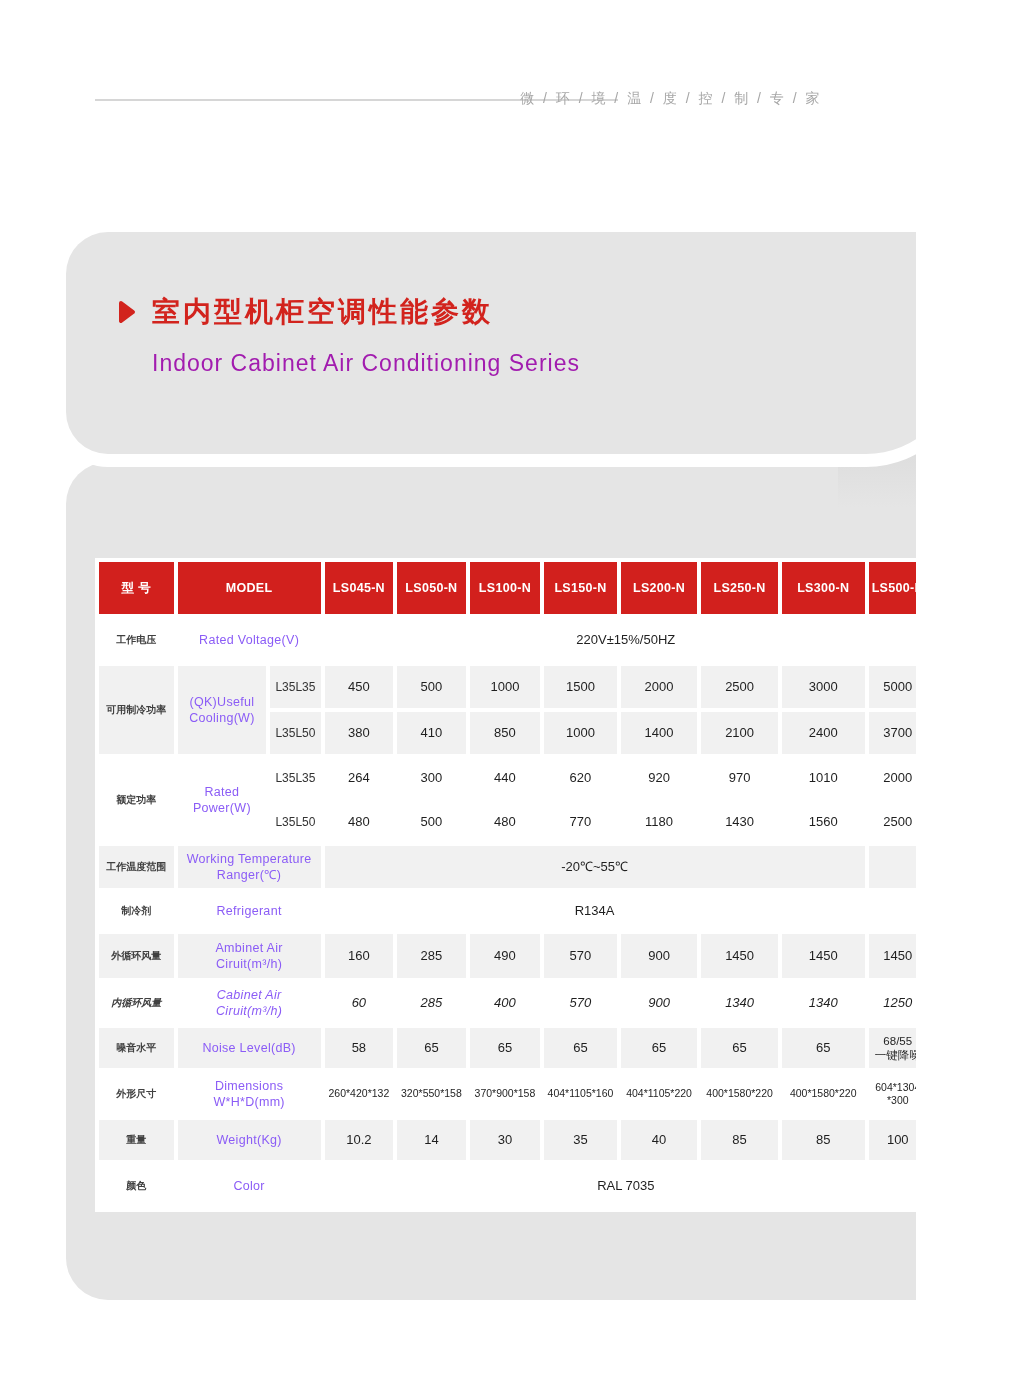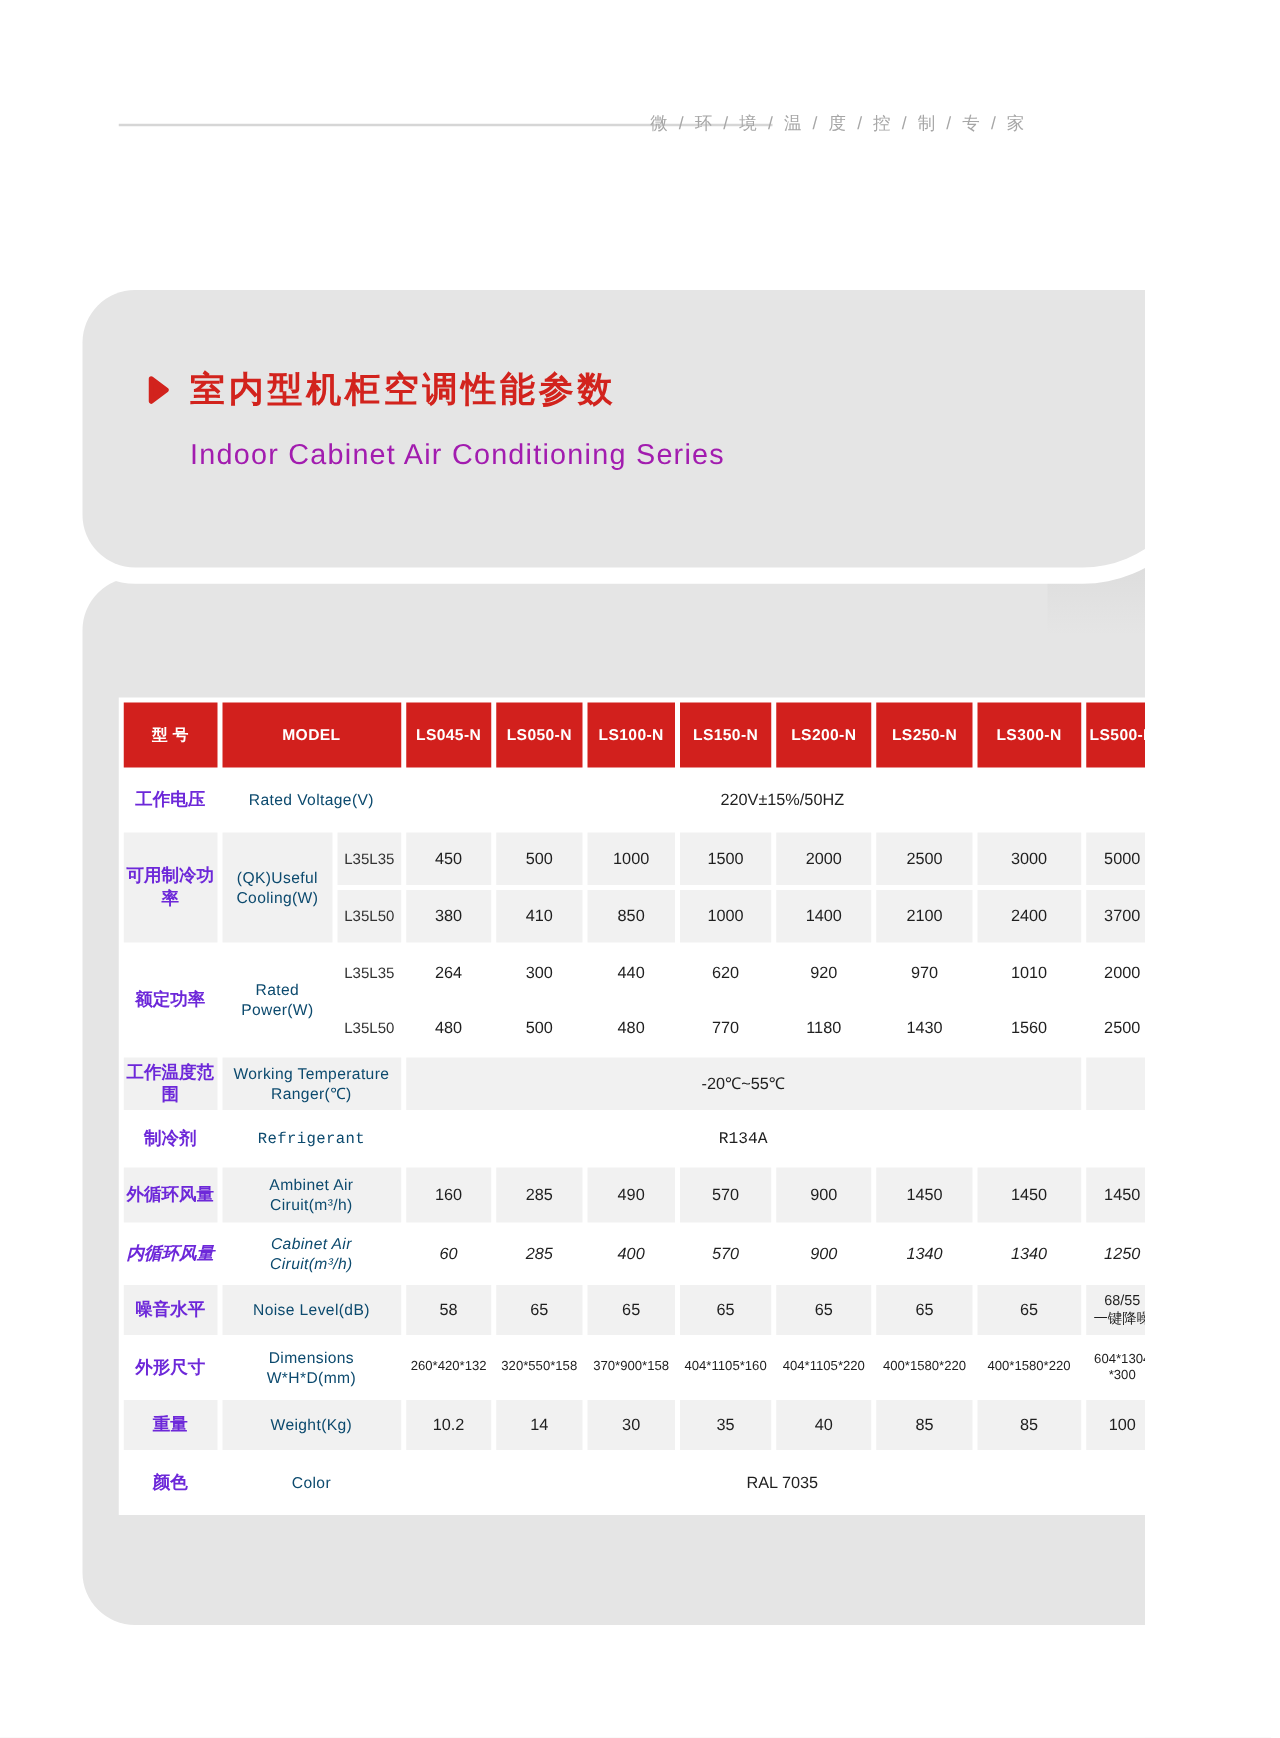--- a/index.html
+++ b/index.html
@@ -29,30 +29,30 @@
             letter-spacing:1px;z-index:4;}
 
   
   .spec-table{position:absolute;left:95px;top:558px;z-index:4;
               border-collapse:separate;border-spacing:4px;table-layout:fixed;
               width:836px;background:#ffffff;}
   .spec-table th,.spec-table td{padding:1px 2px;text-align:center;vertical-align:middle;}
   th.model{background:#d2201d;color:#ffffff;font-size:12.5px;font-weight:bold;
            height:50px;letter-spacing:0.3px;}
   td{font-size:13px;color:#1f1f1f;}
-  td.zh{font-weight:bold;font-size:14px;color:#6d28d9;}
-  td.en{font-size:12.5px;color:#0c4a6e;letter-spacing:0.3px;line-height:1.3;white-space:pre-line;}
+  td.zh{font-weight:bold;font-size:10px;color:#404040;}
+  td.en{font-size:12.5px;color:#8b5cf6;letter-spacing:0.3px;line-height:1.3;white-space:pre-line;}
   td.sub{font-size:12px;color:#333333;}
   td.val{white-space:pre-line;line-height:1.25;}
   td.dim{font-size:10.5px;}
   td.small{font-size:11.5px;}
   .g{background:#f1f1f1;}
   .w{background:#ffffff;}
   tr.hdr{height:52px;} tr.r1{height:44px;} tr.r2{height:42px;} tr.r3{height:40px;}
-  tr.r4{height:42px;} tr.r5{height:38px;font-family:Liberation Mono, monospace;} tr.r6{height:44px;margin-left:48px;} tr.r7{height:42px;font-style:italic;}
+  tr.r4{height:42px;} tr.r5{height:38px;} tr.r6{height:44px;margin-left:48px;} tr.r7{height:42px;font-style:italic;}
   tr.r8{height:40px;} tr.r9{height:44px;} tr.r10{height:40px;} tr.r11{height:44px;}
 </style>
 </head>
 <body>
 
 <div class="page">
 
   <div class="rule"></div>
   <div class="slogan">微 / 环 / 境 / 温 / 度 / 控 / 制 / 专 / 家</div>
 

